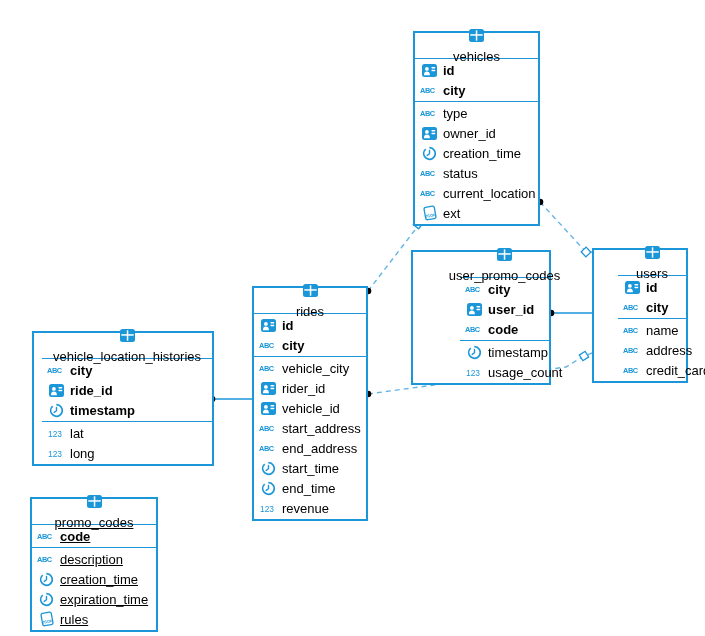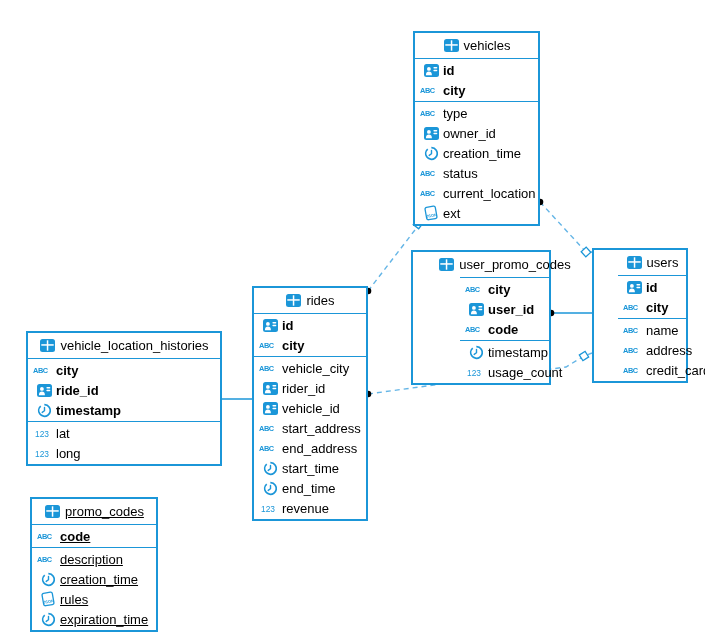--- a/index.html
+++ b/index.html
@@ -23,35 +23,36 @@
     font-size:13px;
     color:#000;
   }
   .thead{
     height:25px;
     display:flex;
     align-items:center;
     justify-content:center;
     gap:5px;
     padding:0 4px;
+    flex-direction:column;
   }
   .ttl{white-space:nowrap;}
   .sec{border-top:1px solid var(--blue);padding:1px 0;}
   .trow{
     height:20px;
     display:flex;
     align-items:center;
     gap:4px;
     padding:0 5px;
   }
   .sec.pk .fname{font-weight:bold;}
   .icon{
     flex:0 0 19px;
     width:19px;height:16px;
-    display:flex;align-items:center;justify-content:flex-end;
+    display:flex;align-items:center;justify-content:center;
   }
   .thead .icon{flex:0 0 16px;width:16px;}
   .fname{white-space:nowrap;text-align:center;}
 </style>
 </head>
 <body>
 
 <div class="canvas">
 
   <svg id="conn" viewBox="0 0 705 636">
@@ -400,21 +401,21 @@
         <span class="icon">
             <svg width="17" height="11" viewBox="0 0 17 11">
               <text x="0" y="9" font-size="8.4" fill="#1b96d8" font-family="Liberation Sans, sans-serif">123</text>
             </svg>
           </span>
         <span class="fname">revenue</span>
       </div>
     </div>
   </div>
 
-  <div class="table" style="left: 26px; top: 331px; width: 196px;">
+  <div class="table" style="left: 32px; top: 331px; width: 182px; padding-left: 8px;">
     <div class="thead">
       <span class="icon">
           <svg width="15" height="13" viewBox="0 0 15 13">
             <rect width="15" height="13" rx="2.5" fill="#1b96d8"></rect>
             <rect x="1.3" y="5.2" width="12.4" height="1.5" fill="#fff"></rect>
             <rect x="6.8" y="1.3" width="1.5" height="10.4" fill="#fff"></rect>
           </svg>
         </span>
       <span class="ttl">vehicle_location_histories</span>
     </div>
@@ -503,34 +504,34 @@
         <span class="icon">
             <svg width="15" height="15" viewBox="0 0 15 15">
               <circle cx="7.5" cy="7.5" r="5.8" fill="none" stroke="#1b96d8" stroke-width="1.7" stroke-dasharray="26 4" transform="rotate(-35 7.5 7.5)"></circle>
               <path d="M7.5 4.4 L7.5 7.7 L5.2 9.4" fill="none" stroke="#1b96d8" stroke-width="1.4" stroke-linecap="round"></path>
             </svg>
           </span>
         <span class="fname">creation_time</span>
       </div>
       <div class="trow">
         <span class="icon">
+            <svg width="15" height="15" viewBox="0 0 15 15">
+              <circle cx="7.5" cy="7.5" r="5.8" fill="none" stroke="#1b96d8" stroke-width="1.7" stroke-dasharray="26 4" transform="rotate(-35 7.5 7.5)"></circle>
+              <path d="M7.5 4.4 L7.5 7.7 L5.2 9.4" fill="none" stroke="#1b96d8" stroke-width="1.4" stroke-linecap="round"></path>
+            </svg>
+          </span>
+        <span class="fname">expiration_time</span>
+      </div>
+      <div class="trow">
+        <span class="icon">
             <svg width="16" height="16" viewBox="0 0 16 16">
               <g transform="rotate(-10 8 8)">
                 <rect x="2.8" y="1.6" width="10.4" height="12.6" rx="1.8" fill="#fff" stroke="#1b96d8" stroke-width="1.3"></rect>
                 <text x="8" y="12" font-size="3.9" font-weight="bold" text-anchor="middle" fill="#1b96d8" font-family="Liberation Sans, sans-serif">JSON</text>
               </g>
             </svg>
           </span>
         <span class="fname">rules</span>
       </div>
-      <div class="trow">
-        <span class="icon">
-            <svg width="15" height="15" viewBox="0 0 15 15">
-              <circle cx="7.5" cy="7.5" r="5.8" fill="none" stroke="#1b96d8" stroke-width="1.7" stroke-dasharray="26 4" transform="rotate(-35 7.5 7.5)"></circle>
-              <path d="M7.5 4.4 L7.5 7.7 L5.2 9.4" fill="none" stroke="#1b96d8" stroke-width="1.4" stroke-linecap="round"></path>
-            </svg>
-          </span>
-        <span class="fname">expiration_time</span>
-      </div>
     </div>
   </div>
 
 </div>
 
 </body></html>

